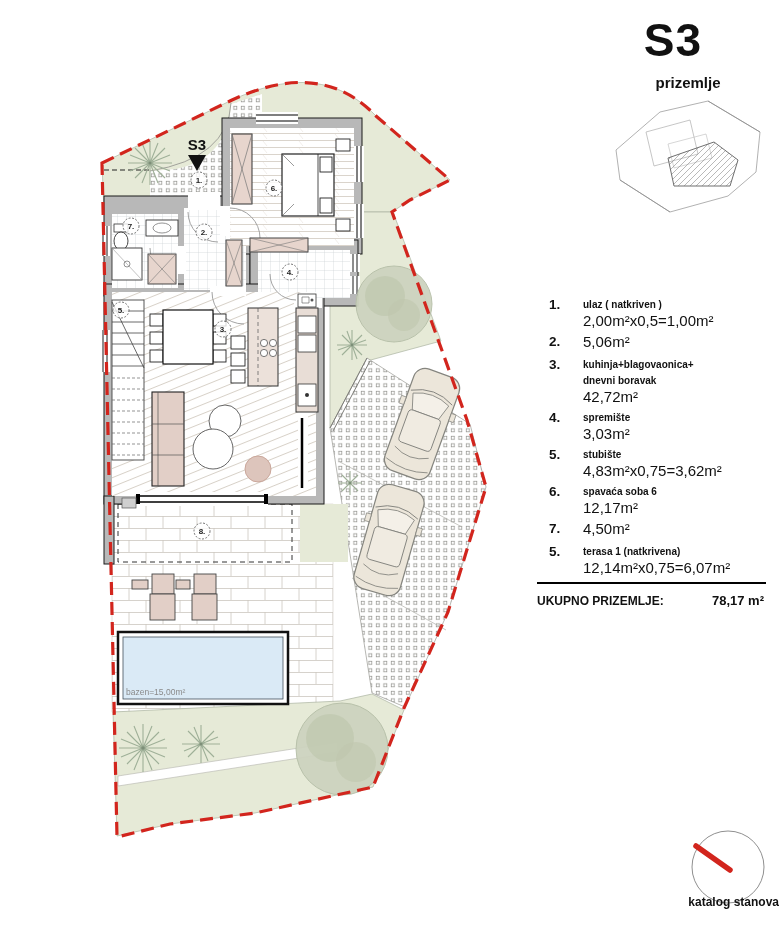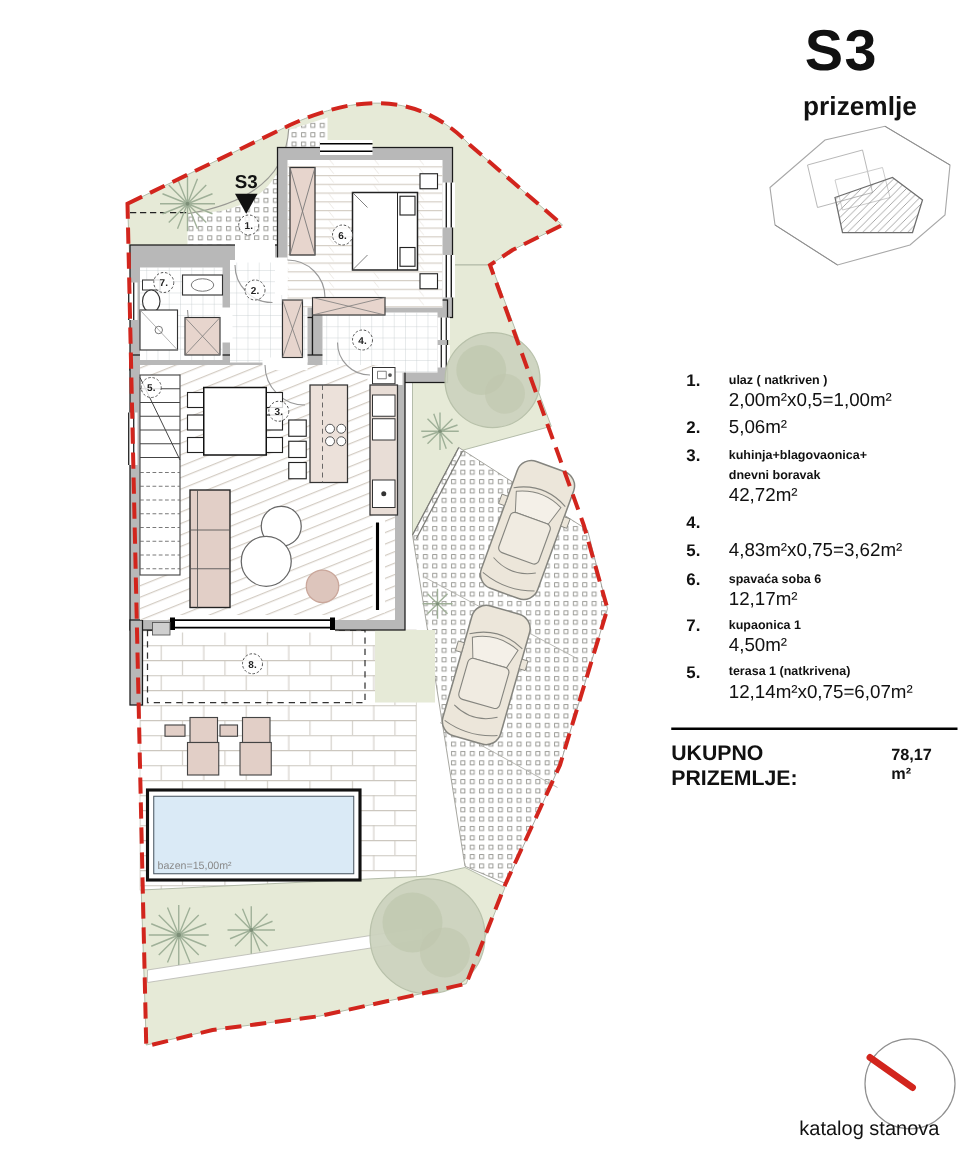--- a/index.html
+++ b/index.html
@@ -4,33 +4,33 @@
 <style>
   html,body{margin:0;padding:0;}
   body{
     width:779px;height:935px;position:relative;background:#ffffff;overflow:hidden;
     font-family:"Liberation Sans","DejaVu Sans",sans-serif;color:#111;
   }
   .plan-svg{position:absolute;left:0;top:0;}
   .site-sketch{position:absolute;left:610px;top:92px;}
   .right-col{position:absolute;left:537px;top:0;width:242px;}
   .s3-title{font-size:46px;font-weight:bold;letter-spacing:1px;text-align:center;padding-left:30px;margin-top:16px;line-height:1.05;}
-  .s3-sub{font-size:21px;font-weight:bold;text-align:center;padding-left:60px;margin-top:10px;}
+  .s3-sub{font-size:15px;font-weight:bold;text-align:center;padding-left:60px;margin-top:10px;}
   .legend{position:absolute;left:549px;top:297px;width:228px;}
   .li{display:flex;margin-bottom:7px;}
   .li-num{width:34px;font-size:13.5px;font-weight:bold;line-height:16px;}
   .li-body{flex:1;}
   .li-name{display:block;font-size:10px;font-weight:bold;line-height:16px;white-space:pre-line;}
   .li-area{display:block;font-size:15px;line-height:13px;margin-top:1px;color:#111;}
   .divider{position:absolute;left:537px;top:582px;width:229px;border-top:2px solid #000;}
   .total{position:absolute;left:537px;top:593px;width:229px;display:flex;align-items:baseline;}
-  .total-label{font-size:17px;font-weight:bold;}
+  .total-label{font-size:12px;font-weight:bold;}
   .total-value{font-size:13px;font-weight:bold;margin-left:auto;padding-right:2px;}
   .compass{position:absolute;left:687px;top:826px;}
-  .footer-label{position:absolute;left:612px;top:895px;width:167px;text-align:center;font-size:16px;font-weight:normal;}
+  .footer-label{position:absolute;left:612px;top:895px;width:167px;text-align:right;font-size:12px;font-weight:bold;}
 </style>
 </head>
 <body>
 
 <svg class="plan-svg" width="540" height="935" viewBox="0 0 540 935">
   <defs>
     <pattern id="pDots" width="7.5" height="7.5" patternUnits="userSpaceOnUse">
       <rect x="1.2" y="1.2" width="3.2" height="3.2" fill="none" stroke="#8f8f8a" stroke-width="0.7"></rect>
     </pattern>
     <pattern id="pTile" width="9" height="9" patternUnits="userSpaceOnUse">
@@ -357,38 +357,42 @@
   <div class="li">
     <span class="li-num">3.</span>
     <span class="li-body">
         <span class="li-name">kuhinja+blagovaonica+
 dnevni boravak</span>
         <span class="li-area">42,72m²</span>
       </span>
   </div>
   <div class="li">
     <span class="li-num">4.</span>
+    <span class="li-body">
+        <span class="li-name">spremište</span>
+        <span class="li-area">3,03m²</span>
+      </span>
   </div>
   <div class="li">
     <span class="li-num">5.</span>
     <span class="li-body">
+        <span class="li-name">stubište</span>
         <span class="li-area">4,83m²x0,75=3,62m²</span>
       </span>
   </div>
   <div class="li">
     <span class="li-num">6.</span>
     <span class="li-body">
         <span class="li-name">spavaća soba 6</span>
         <span class="li-area">12,17m²</span>
       </span>
   </div>
   <div class="li">
     <span class="li-num">7.</span>
     <span class="li-body">
-        <span class="li-name">kupaonica 1</span>
         <span class="li-area">4,50m²</span>
       </span>
   </div>
   <div class="li">
     <span class="li-num">5.</span>
     <span class="li-body">
         <span class="li-name">terasa 1 (natkrivena)</span>
         <span class="li-area">12,14m²x0,75=6,07m²</span>
       </span>
   </div>

